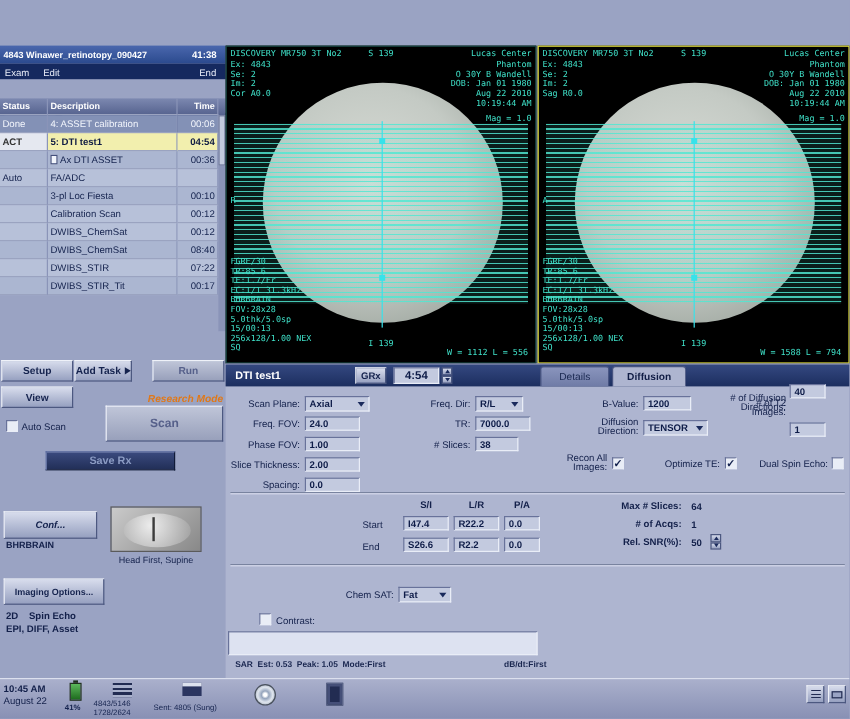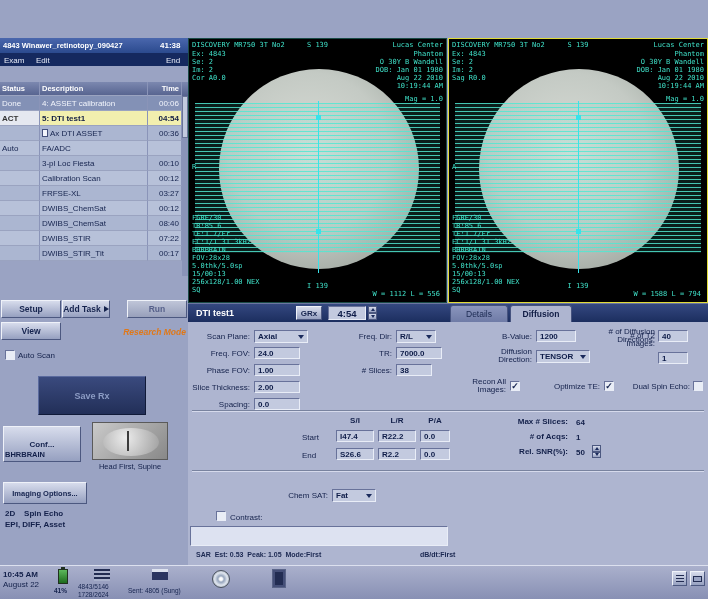--- a/index.html
+++ b/index.html
@@ -109,25 +109,20 @@
         <div class="c-status row-b"></div>
         <div class="c-desc row-b">3-pl Loc Fiesta</div>
         <div class="c-time row-b">00:10</div>
       </div>
       <div class="trow">
         <div class="c-status row-a"></div>
         <div class="c-desc row-a">Calibration Scan</div>
         <div class="c-time row-a">00:12</div>
       </div>
       <div class="trow">
-        <div class="c-status row-b"></div>
-        <div class="c-desc row-b">FRFSE-XL</div>
-        <div class="c-time row-b">03:27</div>
-      </div>
-      <div class="trow">
         <div class="c-status row-a"></div>
         <div class="c-desc row-a">DWIBS_ChemSat</div>
         <div class="c-time row-a">00:12</div>
       </div>
       <div class="trow">
         <div class="c-status row-b"></div>
         <div class="c-desc row-b">DWIBS_ChemSat</div>
         <div class="c-time row-b">08:40</div>
       </div>
       <div class="trow">
@@ -151,24 +146,25 @@
       <span>Add Task</span>
       <span style="width:0;height:0;border-top:3px solid transparent;border-bottom:3px solid transparent;border-left:5px solid #15234e;margin-left:3px;"></span>
     </div>
     <div class="abs btn dim" style="left:127px;top:262px;width:60px;height:18px;font-size:8.5px;">Run</div>
 
     <div class="abs btn" style="left:1px;top:284px;width:60px;height:18px;font-size:8.5px;">View</div>
     <div class="abs" style="left:86px;top:289px;width:100px;font-size:8.5px;font-weight:bold;font-style:italic;color:#e07818;text-align:right;">Research Mode</div>
 
     <div class="abs cb" style="left:5px;top:312px;"></div>
     <div class="abs" style="left:18px;top:313px;font-size:8px;color:#13204a;">Auto Scan</div>
-
-    <div class="abs" style="left:38px;top:338px;width:108px;height:39px;background:linear-gradient(#3a4a7e,#222f58);border:1px solid;border-color:#5a6a9e #101a38 #101a38 #5a6a9e;color:#8c9cc4;font-size:9px;font-weight:bold;display:flex;align-items:center;justify-content:center;">Save Rx</div>
-
-    <div class="abs btn" style="left:3px;top:388px;width:78px;height:36px;font-size:8px;">Conf...</div>
+    <div class="abs btn dim" style="left:88px;top:300px;width:98px;height:30px;font-size:10px;">Scan</div>
+
+    <div class="abs" style="left:38px;top:338px;width:108px;height:16px;background:linear-gradient(#3a4a7e,#222f58);border:1px solid;border-color:#5a6a9e #101a38 #101a38 #5a6a9e;color:#8c9cc4;font-size:9px;font-weight:bold;display:flex;align-items:center;justify-content:center;">Save Rx</div>
+
+    <div class="abs btn" style="left:3px;top:388px;width:78px;height:23px;font-size:8px;font-style:italic;">Conf...</div>
     <div class="abs" style="left:5px;top:412px;font-size:7.5px;font-weight:bold;color:#13204a;">BHRBRAIN</div>
 
     <div class="abs" style="left:92px;top:384px;width:76px;height:38px;background:linear-gradient(135deg,#cacaca,#888);border:1px solid #5a5a5a;">
       <div style="position:absolute;left:10px;top:5px;width:56px;height:28px;border-radius:50%;background:radial-gradient(circle at 40% 35%,#ececec,#9c9c9c);"></div>
       <div style="position:absolute;left:34px;top:8px;width:2px;height:20px;background:#3c3c3c;"></div>
     </div>
     <div class="abs" style="left:84px;top:424px;width:92px;text-align:center;font-size:7.5px;color:#13204a;">Head First, Supine</div>
 
     <div class="abs btn" style="left:3px;top:444px;width:84px;height:22px;font-size:7.5px;">Imaging Options...</div>
     <div class="abs" style="left:5px;top:471px;font-size:8px;font-weight:bold;color:#13204a;white-space:pre;">2D    Spin Echo</div>
@@ -288,21 +284,21 @@
     <div class="abs sunken input" style="left:348px;top:26px;width:40px;height:12px;">1200</div>
     <div class="abs lbl pre" style="left:268px;top:44px;width:76px;">Diffusion
 Direction:</div>
     <div class="abs sunken input" style="left:348px;top:46px;width:54px;height:13px;">
         <span>TENSOR</span>
         <span class="ddarrow"></span>
       </div>
 
     <div class="abs lbl pre" style="left:395px;top:24px;width:72px;"># of Diffusion
 Directions:</div>
-    <div class="abs sunken input" style="left:470px;top:26px;width:30px;height:12px;">40</div>
+    <div class="abs sunken input" style="left:470px;top:16px;width:30px;height:12px;">40</div>
     <div class="abs lbl pre" style="left:395px;top:28px;width:72px;"># of T2
 Images:</div>
     <div class="abs sunken input" style="left:470px;top:48px;width:30px;height:12px;">1</div>
 
     <div class="abs lbl pre" style="left:250px;top:74px;width:68px;">Recon All
 Images:</div>
     <div class="abs cb" style="left:322px;top:77px;"><span>✓</span></div>
     <div class="abs lbl" style="left:350px;top:79px;width:62px;">Optimize TE:</div>
     <div class="abs cb" style="left:416px;top:77px;"><span>✓</span></div>
     <div class="abs lbl" style="left:430px;top:79px;width:72px;">Dual Spin Echo:</div>

